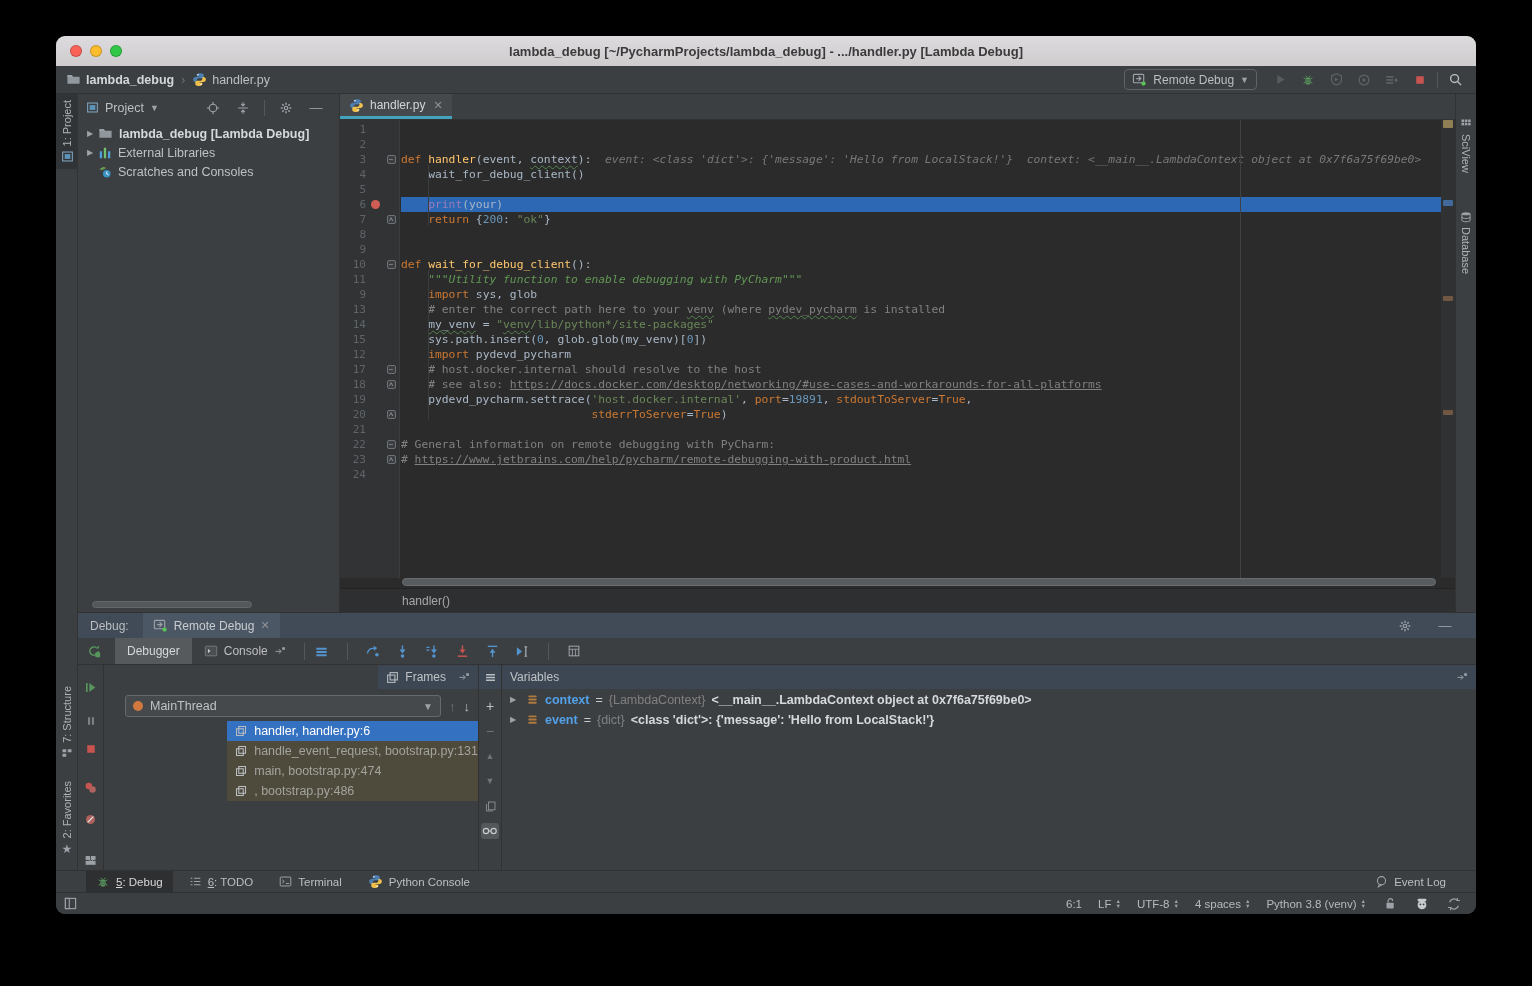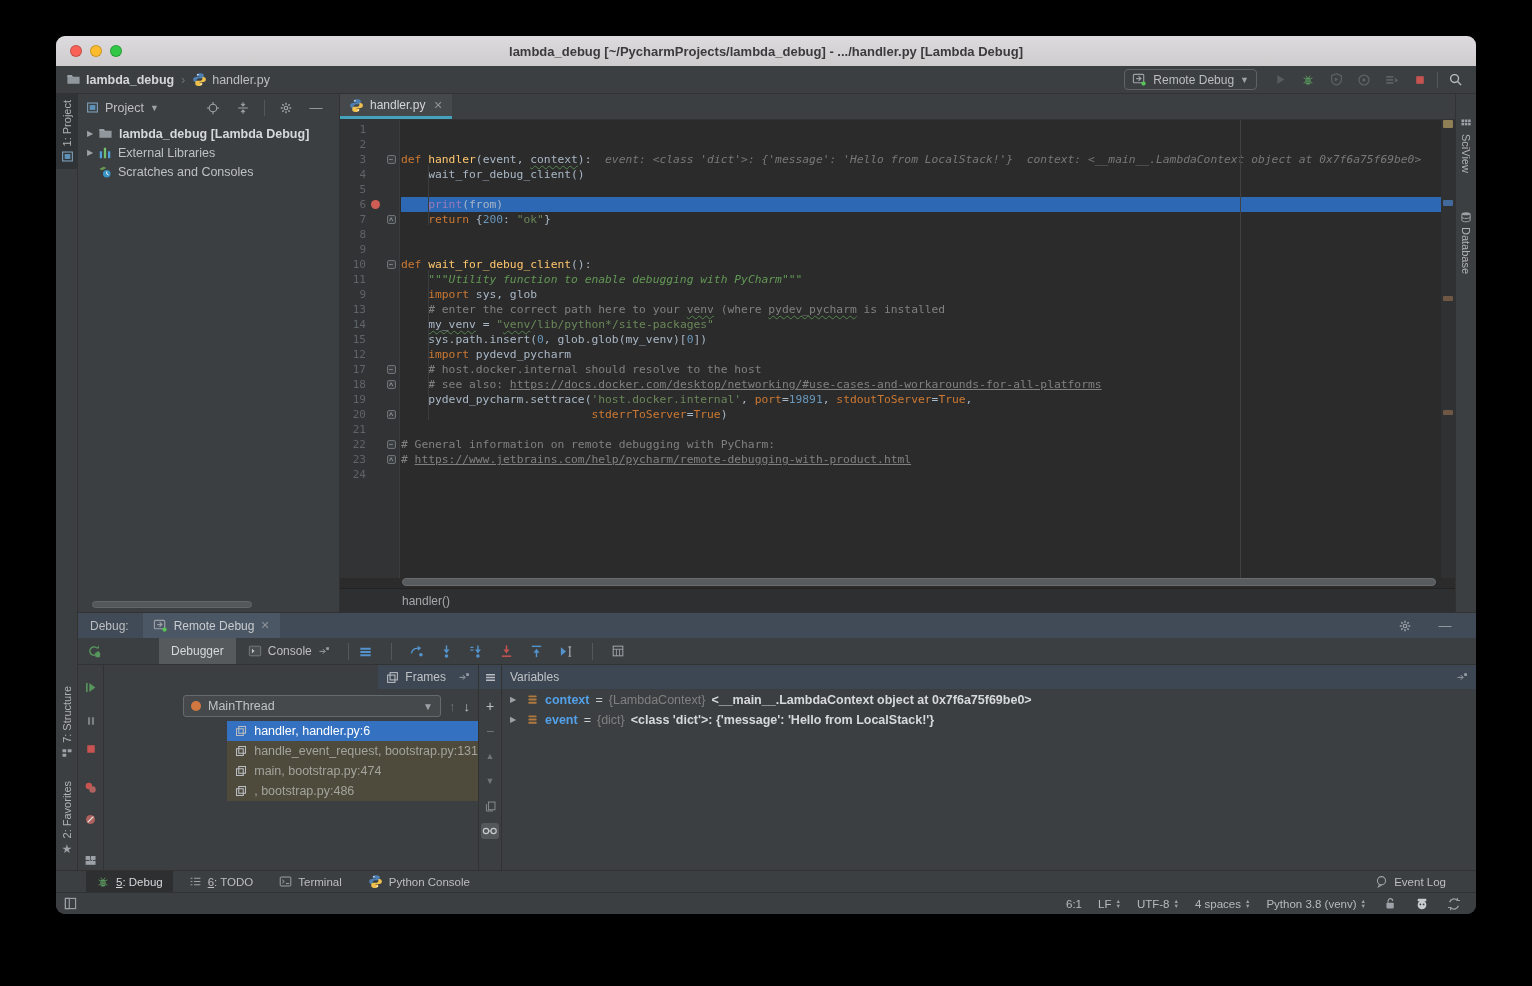--- a/index.html
+++ b/index.html
@@ -94,32 +94,32 @@
     border-top:1px solid #323232; }
   .dbg-head { position:absolute; left:0; top:0; width:100%; height:25px; background:#414b58;
     display:flex; align-items:center; }
   .dbg-title { font-size:12px; color:#bcbec0; margin-left:12px; }
   .dbg-session { display:flex; align-items:center; gap:6px; height:25px; background:#4c5766;
     padding:0 10px; margin-left:14px; font-size:12px; color:#c9ccce; }
   .dbg-head-right { margin-left:auto; display:flex; gap:18px; margin-right:20px; }
   .dbg-toolbar { position:absolute; left:0; top:25px; width:100%; height:27px; background:#3c3f41;
     border-bottom:1px solid #323232; display:flex; align-items:center; }
   .dtab { height:26px; display:flex; align-items:center; gap:6px; padding:0 12px; font-size:12px; color:#bcbec0; }
-  .dtab.active { background:#565a5c; color:#d6d9db;margin-left:44px; }
+  .dtab.active { background:#565a5c; color:#d6d9db; }
   .tool-div { width:1px; height:17px; background:#55585a; margin:0 6px; }
   .dbg-body { position:absolute; left:0; top:52px; right:0; bottom:0; display:flex; }
   .dbg-lbar { width:26px; border-right:1px solid #323232; position:relative; display:flex;
     flex-direction:column; align-items:center; }
   .dbg-lbar .more { position:absolute; bottom:4px; color:#9da2a8; font-size:11px; }
   .frames-col { width:374px; display:flex; flex-direction:column;align-items:flex-end; }
   .panel-head { height:24px; background:#3d4754; display:flex; align-items:center; gap:6px;
     padding:0 8px; font-size:12px; color:#c0c3c5; }
   .panel-head .spacer { flex:1; }
   .thread-row { display:flex; align-items:center; gap:8px; padding:6px 8px 4px 8px; }
-  .thread-sel { width:258px; height:22px; background:#45494b; border:1px solid #646a6e; border-radius:3px;
+  .thread-sel { width:316px; height:22px; background:#45494b; border:1px solid #646a6e; border-radius:3px;
     display:flex; align-items:center; gap:7px; padding:0 7px; font-size:12.5px; color:#c0c3c5; }
   .thread-dot { width:10px; height:10px; border-radius:50%; background:#d07840; }
   .thread-sel .dd { margin-left:auto; color:#9da2a8; font-size:10px; }
   .arrow-btn { font-size:13px; color:#c0c3c5; }
   .arrow-btn.dis { color:#6f7477; }
   .frame-row { height:20px; display:flex; align-items:center; gap:7px; padding-left:8px;
     font-size:12.5px; color:#bec1c3; }
   .frame-row.selected { background:#3471c1; color:#fff; }
   .frame-row.lib { background:#4e4a3c; color:#a3a49e; }
   .strip-col { width:24px; background:#3c3f41; border-left:1px solid #323232; border-right:1px solid #323232;
@@ -543,21 +543,21 @@
             <span class="bpc"></span>
             <span class="foldc"></span>
           </div>
         </div>
       <div class="code-col" id="code">
           <div class="cl"></div>
           <div class="cl"></div>
           <div class="cl"><span class="s-kw">def </span><span class="s-fn">handler</span><span class="s-pl">(event, </span><span class="s-pl s-wavy-g">context</span><span class="s-pl">):</span><span class="s-hint">  event: &lt;class 'dict'&gt;: {'message': 'Hello from LocalStack!'}  context: &lt;__main__.LambdaContext object at 0x7f6a75f69be0&gt;</span></div>
           <div class="cl"><span class="s-pl">    wait_for_debug_client()</span></div>
           <div class="cl"></div>
-          <div class="cl exec"><span class="s-pl">    </span><span class="s-bi">print</span><span class="s-pl">(from)</span></div>
+          <div class="cl exec"><span class="s-pl">    </span><span class="s-bi">print</span><span class="s-pl">(your)</span></div>
           <div class="cl"><span class="s-pl">    </span><span class="s-kw">return </span><span class="s-pl">{</span><span class="s-num">200</span><span class="s-pl">: </span><span class="s-str">"ok"</span><span class="s-pl">}</span></div>
           <div class="cl"></div>
           <div class="cl"></div>
           <div class="cl"><span class="s-kw">def </span><span class="s-fn">wait_for_debug_client</span><span class="s-pl">():</span></div>
           <div class="cl"><span class="s-pl">    </span><span class="s-doc">"""Utility function to enable debugging with PyCharm"""</span></div>
           <div class="cl"><span class="s-pl">    </span><span class="s-kw">import </span><span class="s-pl">sys, glob</span></div>
           <div class="cl"><span class="s-pl">    </span><span class="s-com"># enter the correct path here to your </span><span class="s-com s-wavy-g">venv</span><span class="s-com"> (where </span><span class="s-com s-wavy-g">pydev_pycharm</span><span class="s-com"> is installed</span></div>
           <div class="cl"><span class="s-pl">    </span><span class="s-pl s-wavy-g">my_venv</span><span class="s-pl"> = </span><span class="s-str">"</span><span class="s-str s-wavy-g">venv</span><span class="s-str">/lib/python*/site-packages"</span></div>
           <div class="cl"><span class="s-pl">    sys.path.insert(</span><span class="s-num">0</span><span class="s-pl">, glob.glob(my_venv)[</span><span class="s-num">0</span><span class="s-pl">])</span></div>
           <div class="cl"><span class="s-pl">    </span><span class="s-kw">import </span><span class="s-pl">pydevd_pycharm</span></div>

